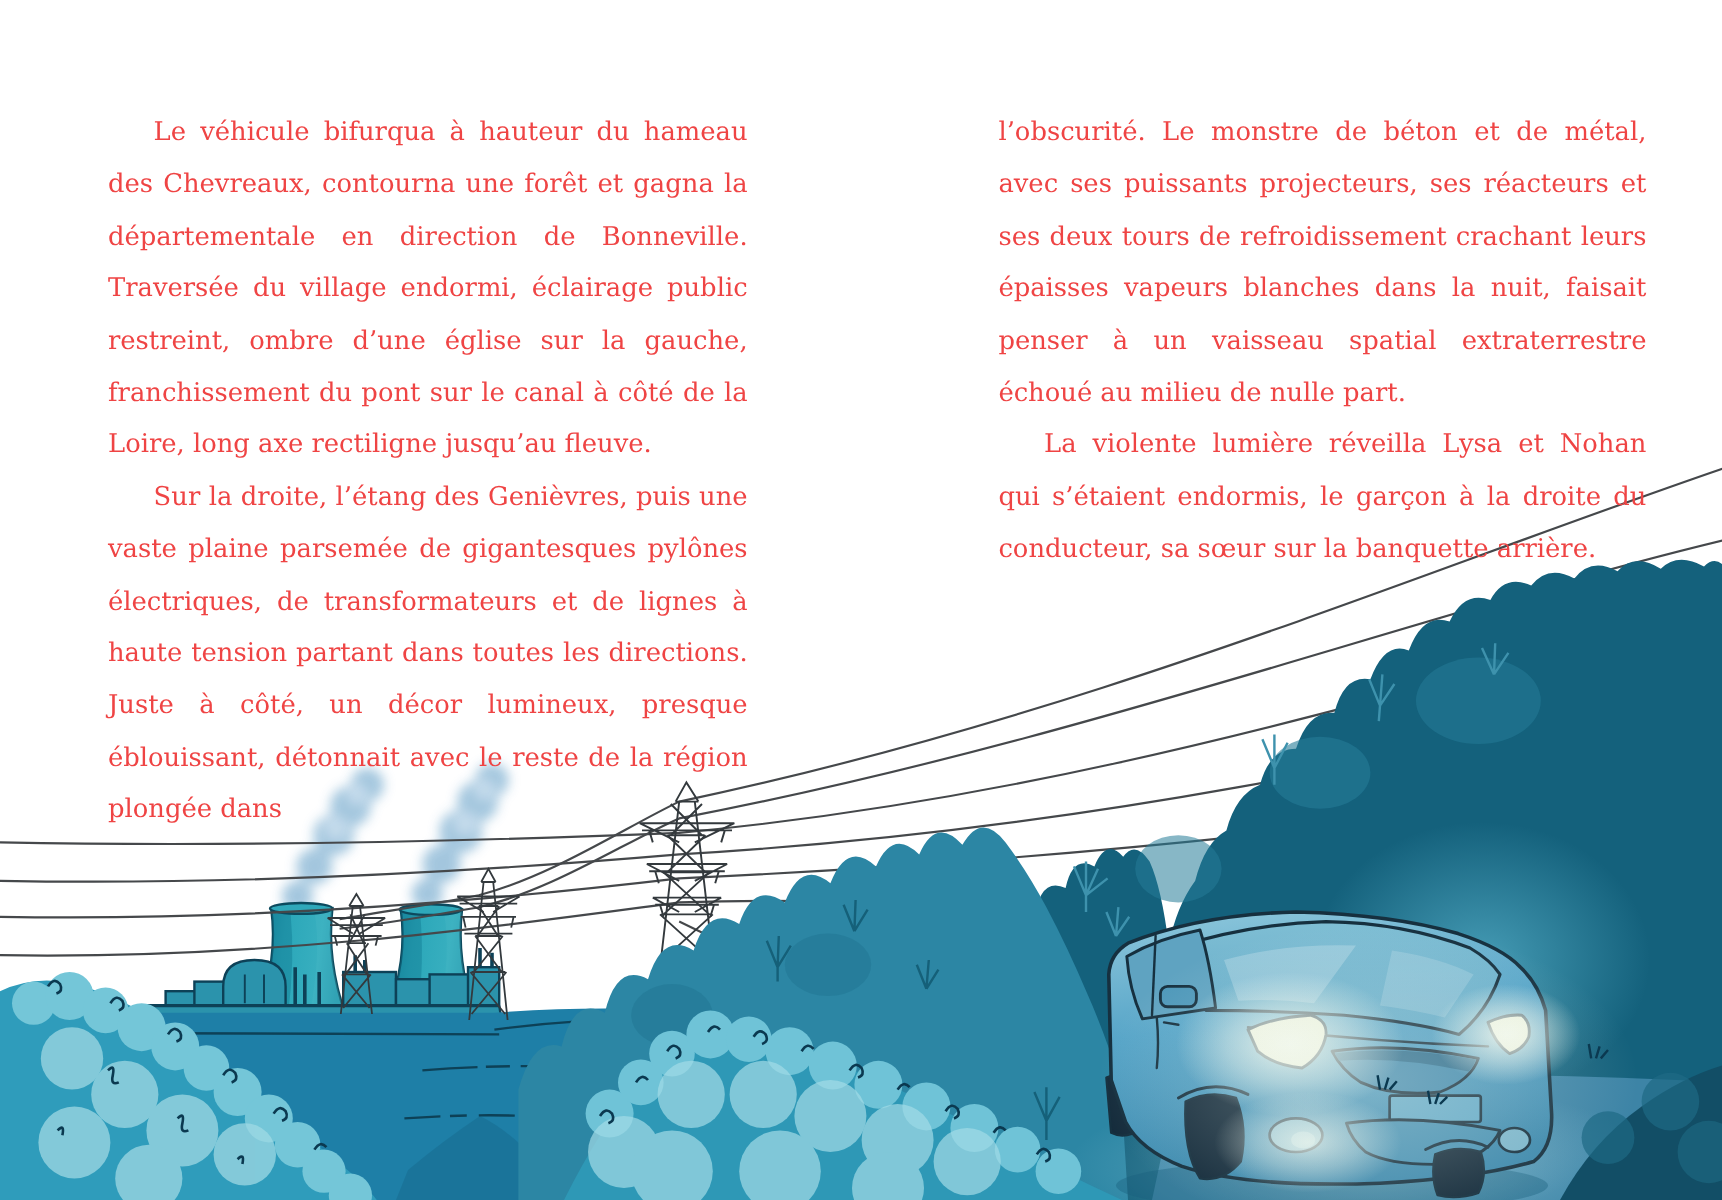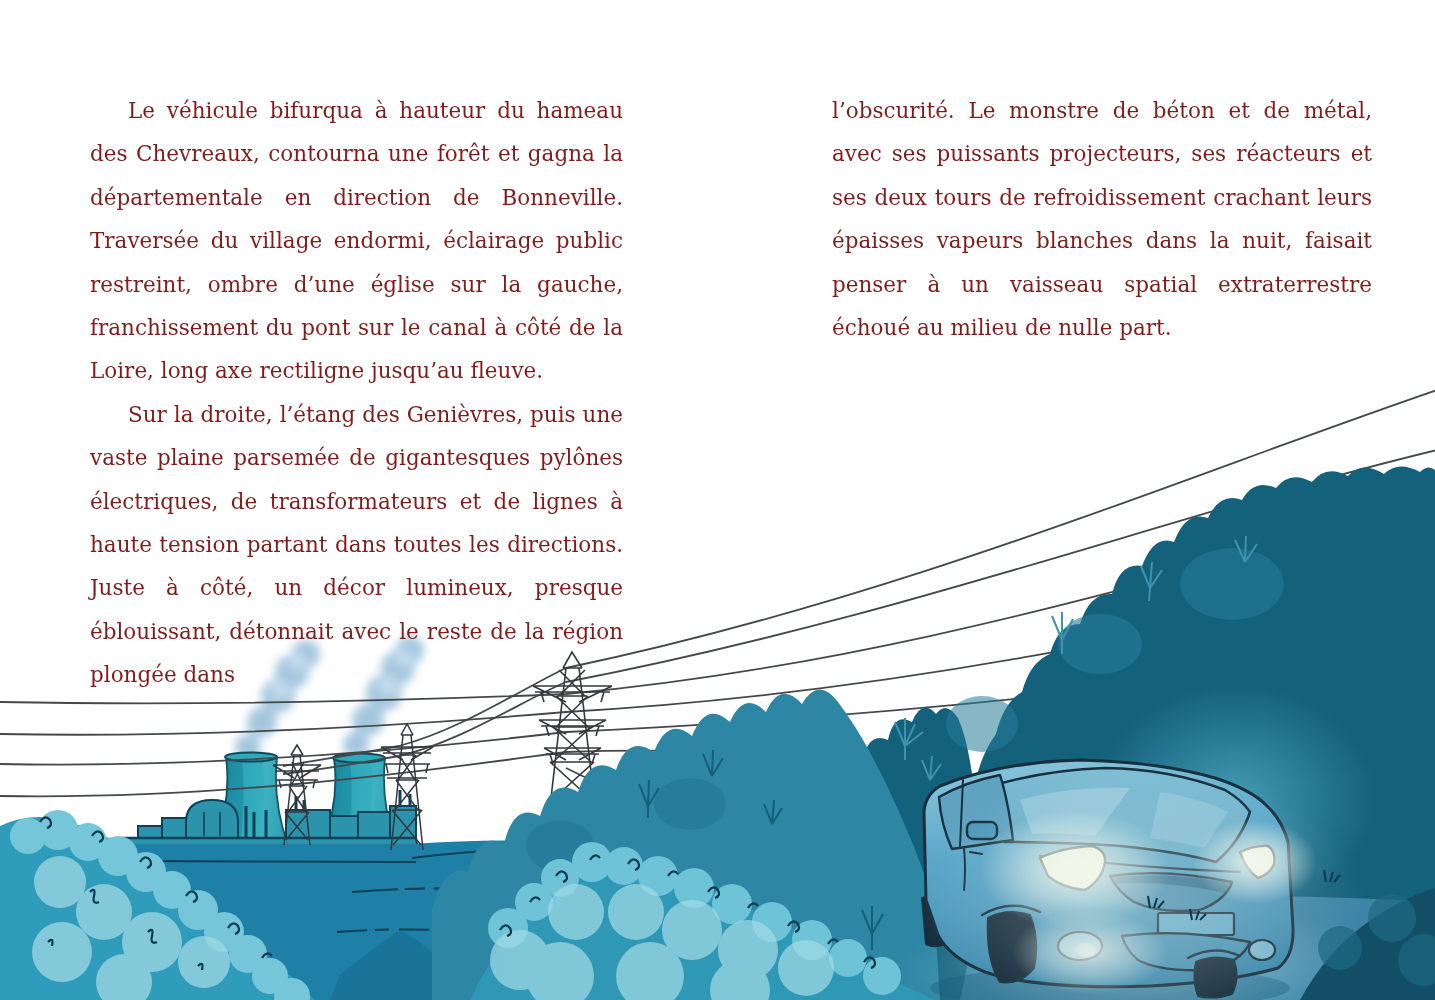--- a/index.html
+++ b/index.html
@@ -1,19 +1,19 @@
 <!DOCTYPE html>
 <html lang="fr"><head>
 <meta charset="utf-8">
 <style>
   html,body{margin:0;padding:0;background:#ffffff;}
   .page{position:relative;width:1435px;height:1000px;background:#ffffff;overflow:hidden;
         font-family:"DejaVu Serif","Liberation Serif",serif;}
   .illustration{position:absolute;left:0;top:0;width:1435px;height:1000px;z-index:0;}
-  .col{position:absolute;z-index:2;color:#7f1d1d;font-size:21.5px;line-height:43.4px;
+  .col{position:absolute;z-index:2;color:#ef4444;font-size:21.5px;line-height:43.4px;
        text-align:justify;}
   .col p{margin:0;text-indent:38px;}
   .col p.continued{text-indent:0;}
   #left-col{left:90px;top:89px;width:533px;}
   #right-col{left:832px;top:89px;width:540px;}
 </style>
 </head>
 <body>
 
 <div class="page">
@@ -336,15 +336,16 @@
   </g>
 </svg>
 
 <div id="left-col" class="col">
   <p>Le véhicule bifurqua à hauteur du hameau des Chevreaux, contourna une forêt et gagna la départementale en direction de Bonneville. Traversée du village endormi, éclairage public restreint, ombre d’une église sur la gauche, franchissement du pont sur le canal à côté de la Loire, long axe rectiligne jusqu’au fleuve.</p>
   <p>Sur la droite, l’étang des Genièvres, puis une vaste plaine parsemée de gigantesques pylônes électriques, de transformateurs et de lignes à haute tension partant dans toutes les directions. Juste à côté, un décor lumineux, presque éblouissant, détonnait avec le reste de la région plongée dans</p>
 </div>
 
 <div id="right-col" class="col">
   <p class="continued">l’obscurité. Le monstre de béton et de métal, avec ses puissants projecteurs, ses réacteurs et ses deux tours de refroidissement crachant leurs épaisses vapeurs blanches dans la nuit, faisait penser à un vaisseau spatial extraterrestre échoué au milieu de nulle part.</p>
+  <p>La violente lumière réveilla Lysa et Nohan qui s’étaient endormis, le garçon à la droite du conducteur, sa sœur sur la banquette arrière.</p>
 </div>
 
 </div>
 
 </body></html>

